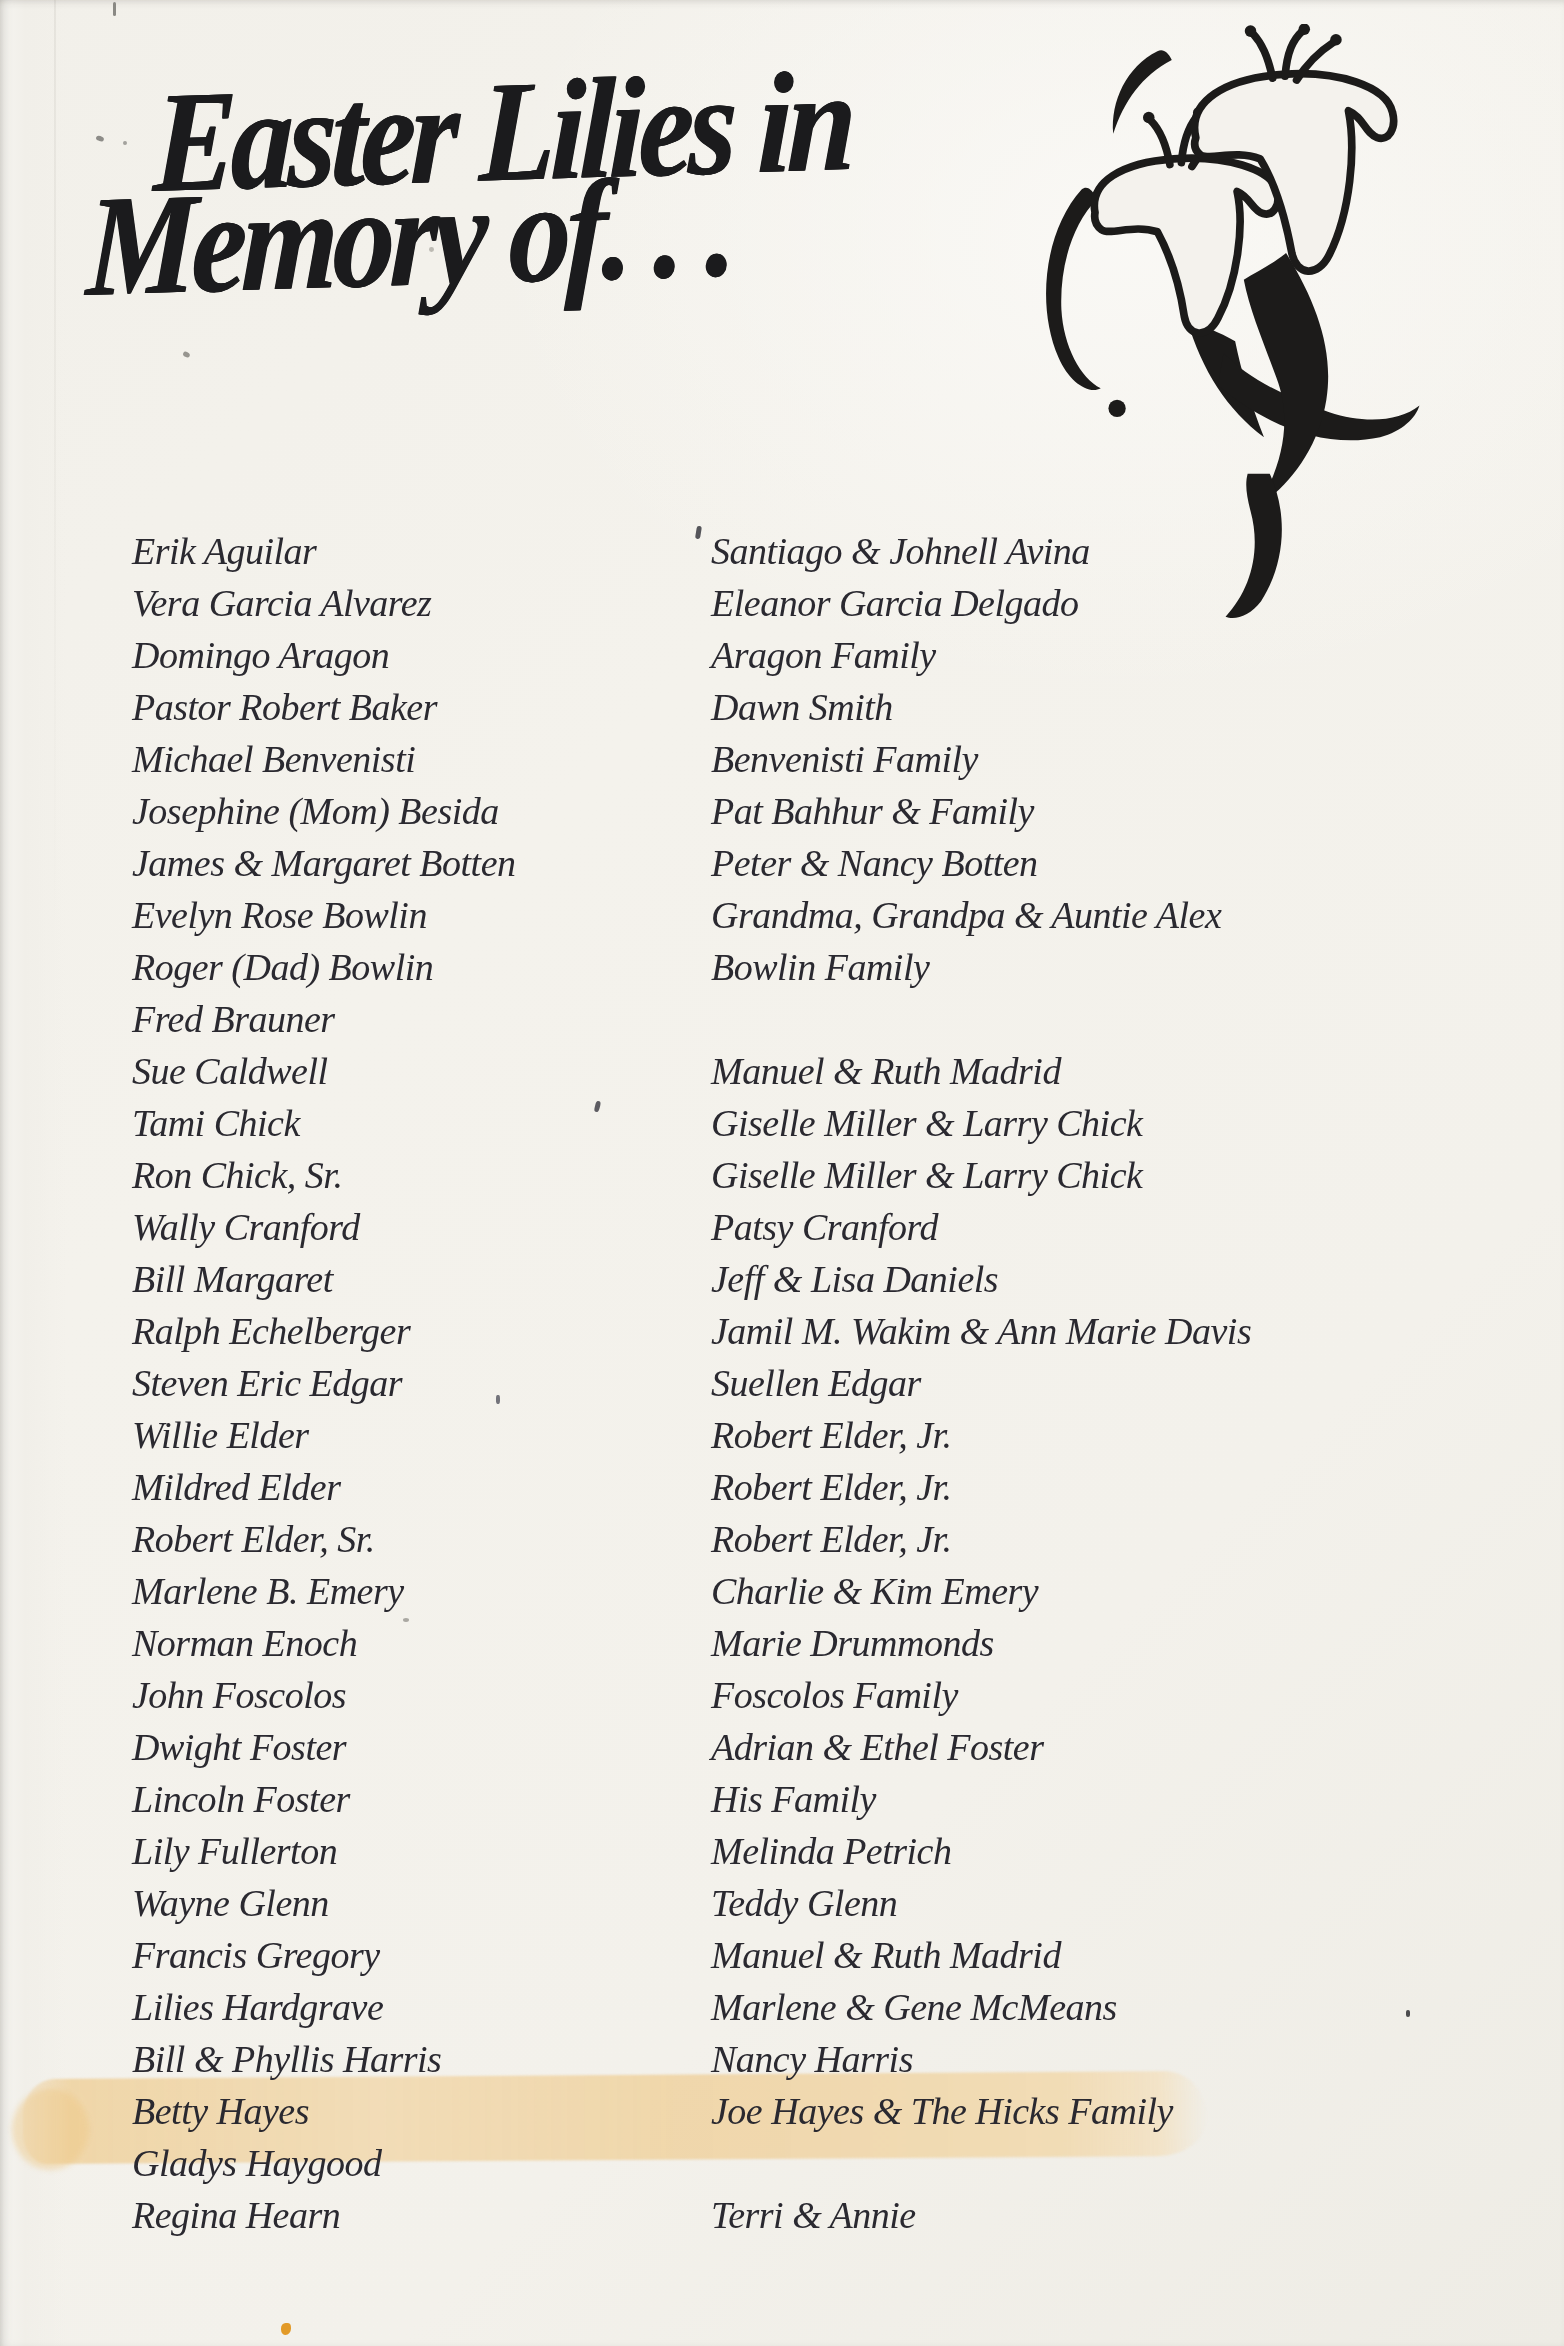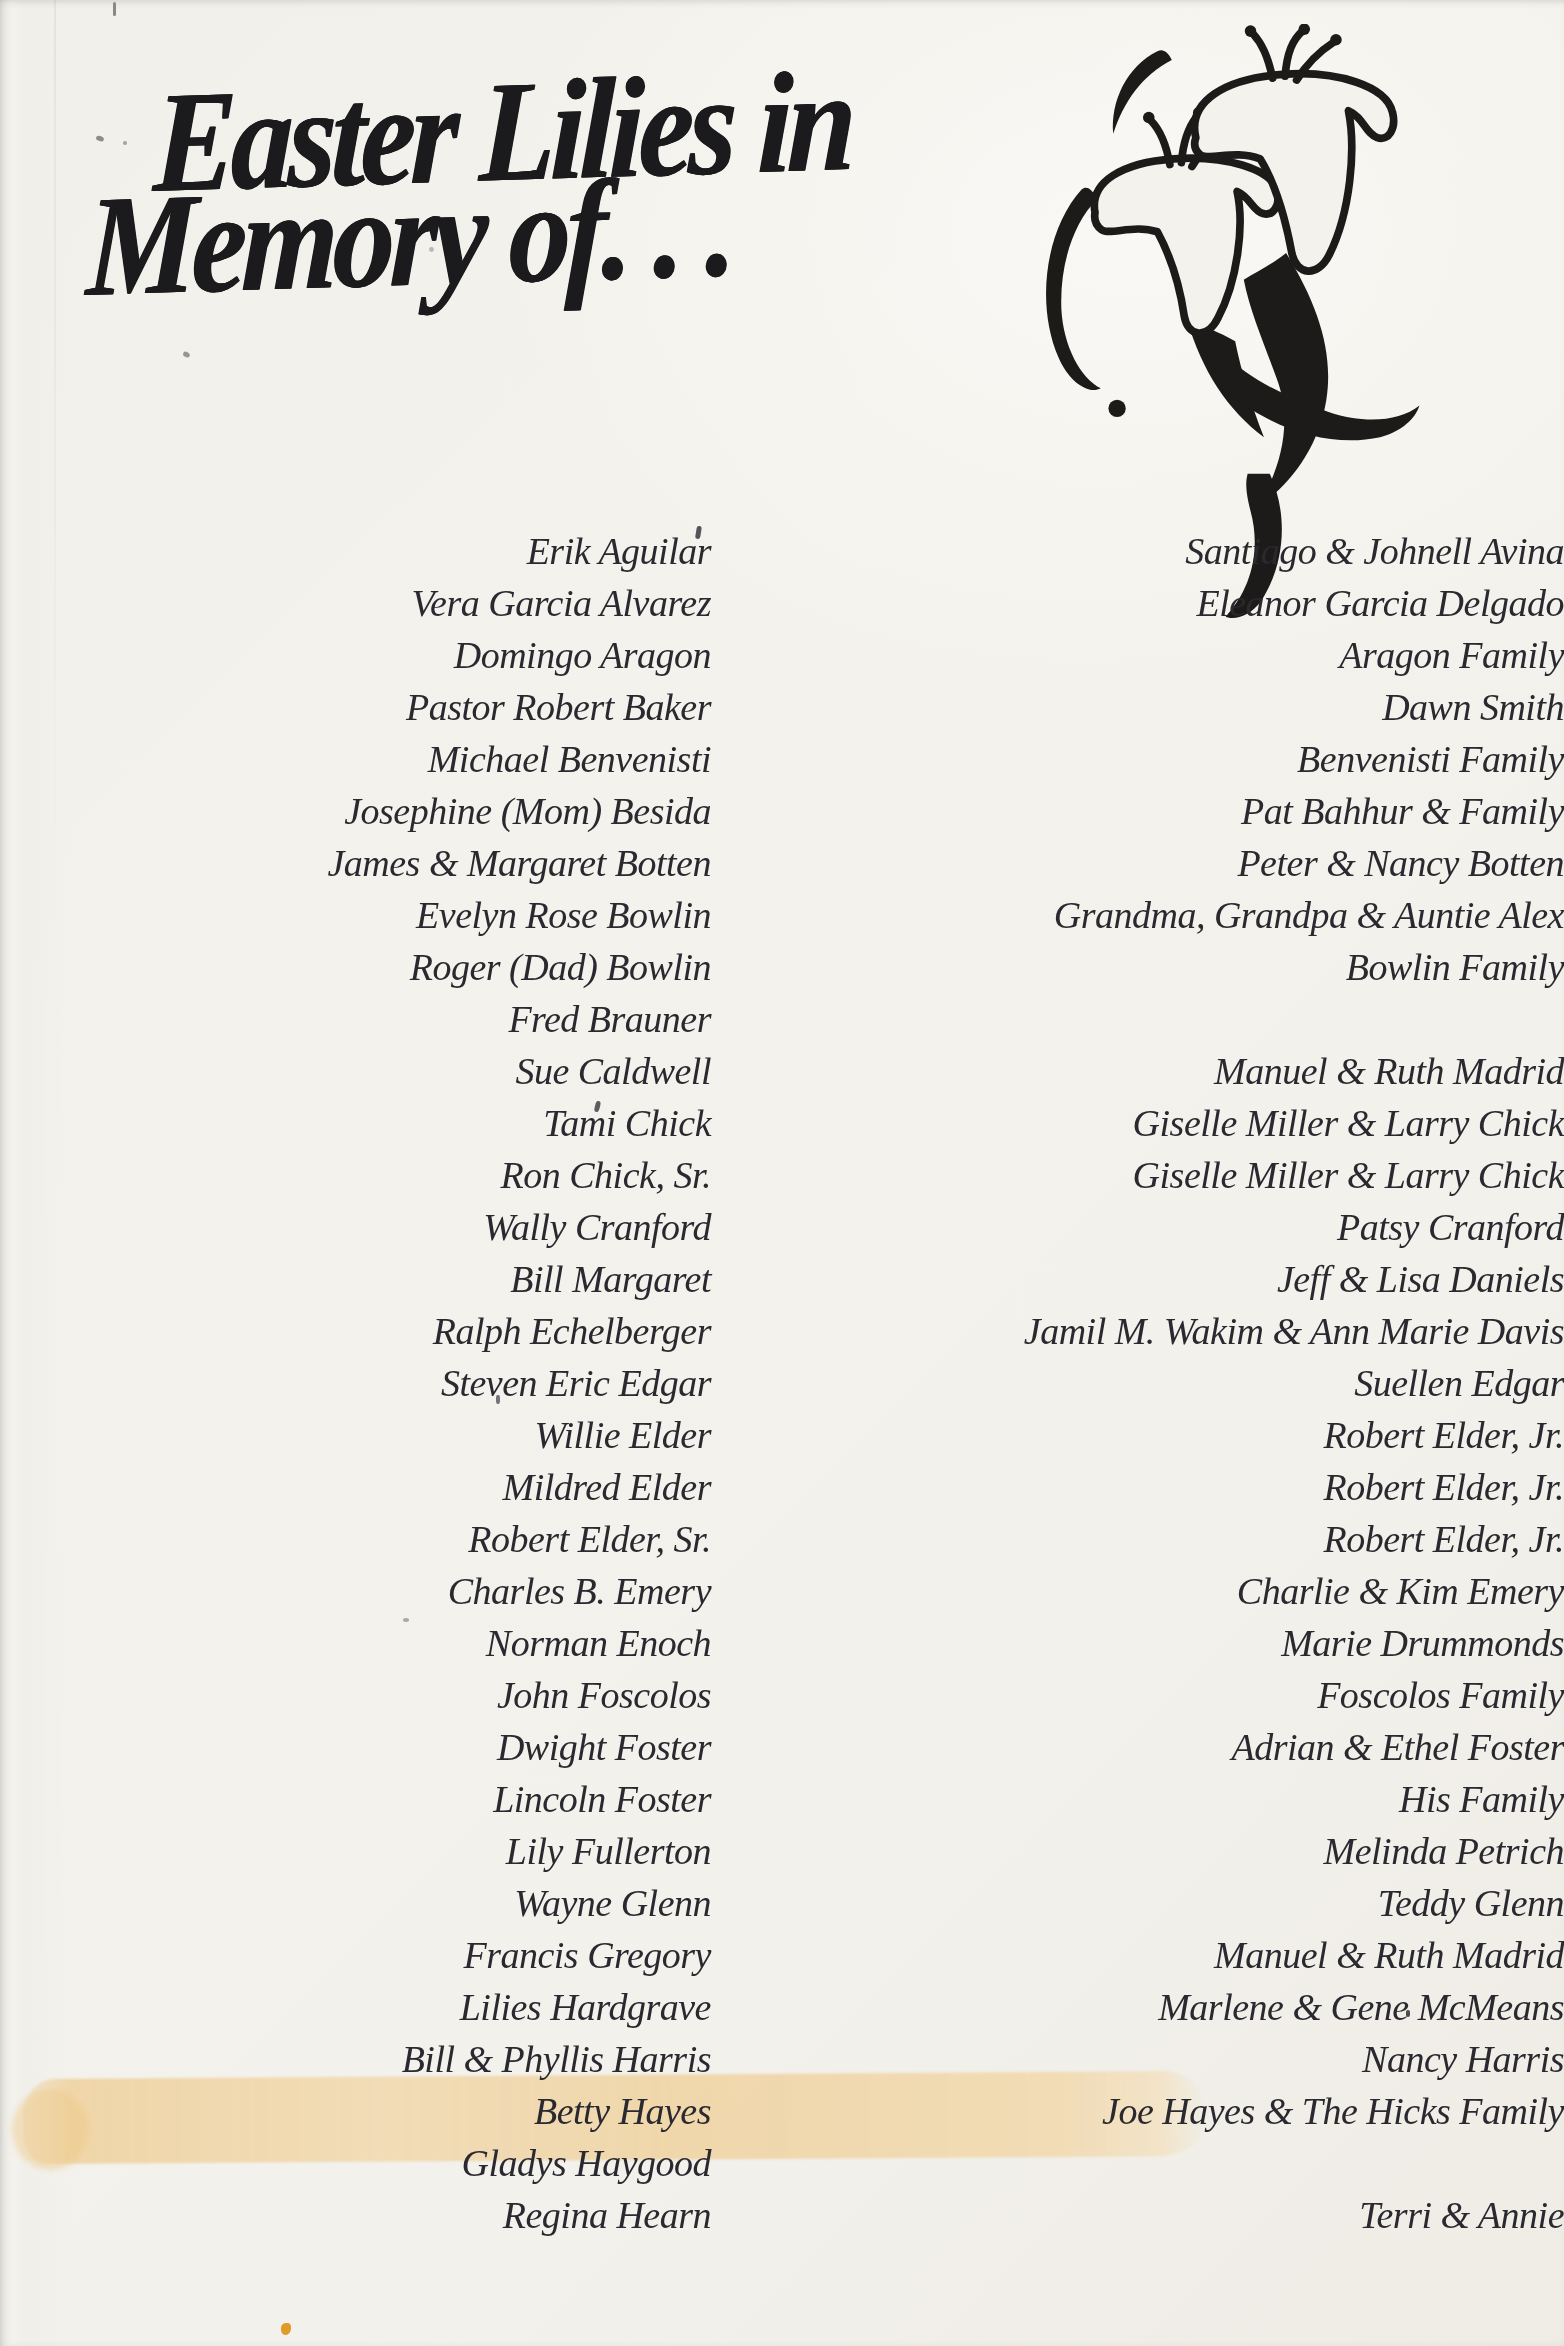--- a/index.html
+++ b/index.html
@@ -27,21 +27,21 @@
     letter-spacing:-5.8px;
     white-space:nowrap;
     line-height:1;
     text-shadow:0.6px 0 0 #1b1b1d,-0.6px 0 0 #1b1b1d;
     transform-origin:left bottom;
   }
   .title-1{left:152px;top:71px;font-size:144px;transform:rotate(-1.8deg) scaleX(.86) skewX(-4deg);}
   .title-2{left:85px;top:175px;font-size:144px;transform:rotate(-1.8deg) scaleX(.86) skewX(-4deg);}
   
   .names{position:absolute;left:132px;top:525px;right:0;z-index:3;}
-  .row{display:grid;grid-template-columns:579px 1fr;height:52px;align-items:start;text-align:right;}
+  .row{display:grid;grid-template-columns:579px 1fr;height:52px;align-items:start;}
   .cell{
     font-style:italic;
     font-size:38px;line-height:52px;
     letter-spacing:-0.5px;
     white-space:nowrap;
     color:#2a2930;
   }
   
   .highlight{
     position:absolute;left:23px;top:2075px;width:1184px;height:85px;z-index:2;
@@ -209,21 +209,21 @@
       </div>
     <div class="row">
         <span class="cell">Mildred Elder</span>
         <span class="cell">Robert Elder, Jr.</span>
       </div>
     <div class="row">
         <span class="cell">Robert Elder, Sr.</span>
         <span class="cell">Robert Elder, Jr.</span>
       </div>
     <div class="row">
-        <span class="cell">Charles B. Emery</span>
+        <span class="cell">Marlene B. Emery</span>
         <span class="cell">Charlie &amp; Kim Emery</span>
       </div>
     <div class="row">
         <span class="cell">Norman Enoch</span>
         <span class="cell">Marie Drummonds</span>
       </div>
     <div class="row">
         <span class="cell">John Foscolos</span>
         <span class="cell">Foscolos Family</span>
       </div>

